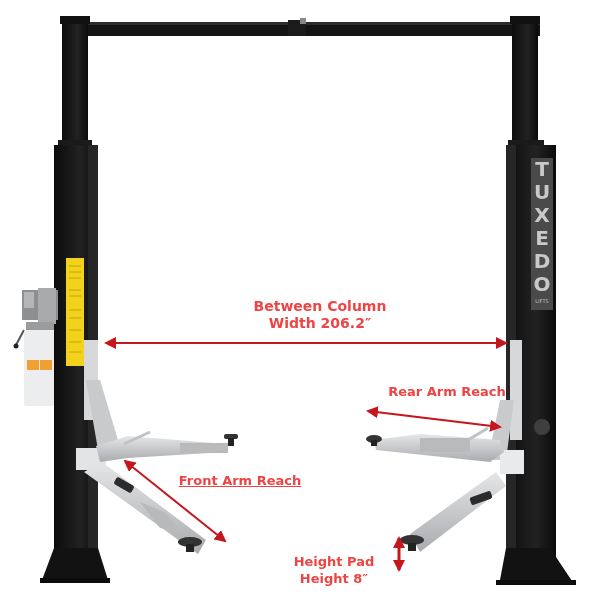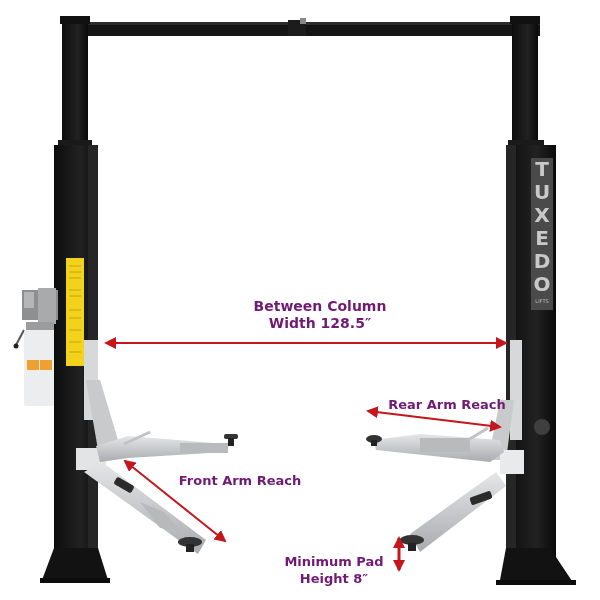--- a/index.html
+++ b/index.html
@@ -1,19 +1,19 @@
 <!DOCTYPE html>
 <html><head>
 <meta charset="utf-8">
 <style>
   html,body{margin:0;padding:0;background:#ffffff;}
   #stage{position:relative;width:600px;height:600px;overflow:hidden;background:#ffffff;
     font-family:"DejaVu Sans","Liberation Sans",sans-serif;}
   svg.scene{position:absolute;left:0;top:0;}
-  .lbl{position:absolute;color:#701a75;font-weight:bold;text-align:center;
+  .lbl{position:absolute;color:#ef4444;font-weight:bold;text-align:center;
     font-family:"DejaVu Sans","Liberation Sans",sans-serif;line-height:17px;white-space:nowrap;}
   .lbl span{display:block;}
   .brand{position:absolute;left:531px;top:158px;width:22px;height:152px;background:#4a4a4a;}
   .brand-letter{display:block;color:#c9c9c9;font-weight:bold;font-size:20px;line-height:23px;
     text-align:center;font-family:"DejaVu Sans","Liberation Sans",sans-serif;}
   .brand-sub{display:block;color:#bdbdbd;font-size:5px;text-align:center;margin-top:2px;}
 </style>
 </head>
 <body>
 
@@ -144,28 +144,28 @@
   <span class="brand-letter">U</span>
   <span class="brand-letter">X</span>
   <span class="brand-letter">E</span>
   <span class="brand-letter">D</span>
   <span class="brand-letter">O</span>
   <span class="brand-sub">LIFTS</span>
 </div>
 
 <div class="lbl" style="left:232px;top:298px;width:176px;font-size:14px;">
   <span>Between Column</span>
-  <span>Width 128.5″</span>
+  <span>Width 206.2″</span>
 </div>
 
-<div class="lbl" style="left:378px;top:396px;width:138px;font-size:13px;">
+<div class="lbl" style="left:378px;top:383px;width:138px;font-size:13px;">
   <span>Rear Arm Reach</span>
 </div>
 
-<div class="lbl" style="left:168px;top:472px;width:144px;font-size:13px;">
+<div class="lbl" style="left:168px;top:472px;width:144px;font-size:13px;text-decoration:underline;">
   <span>Front Arm Reach</span>
 </div>
 
 <div class="lbl" style="left:278px;top:553px;width:112px;font-size:13px;">
-  <span>Minimum Pad</span>
+  <span>Height Pad</span>
   <span>Height 8″</span>
 </div>
 </div>
 
 </body></html>

